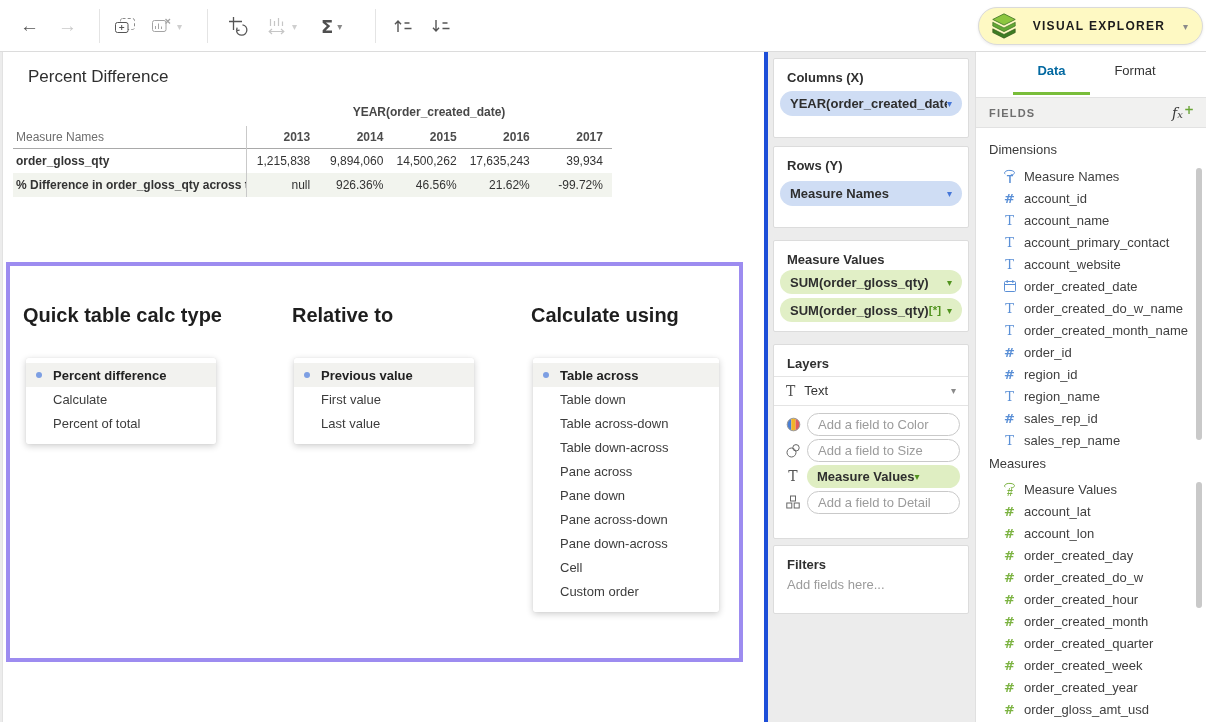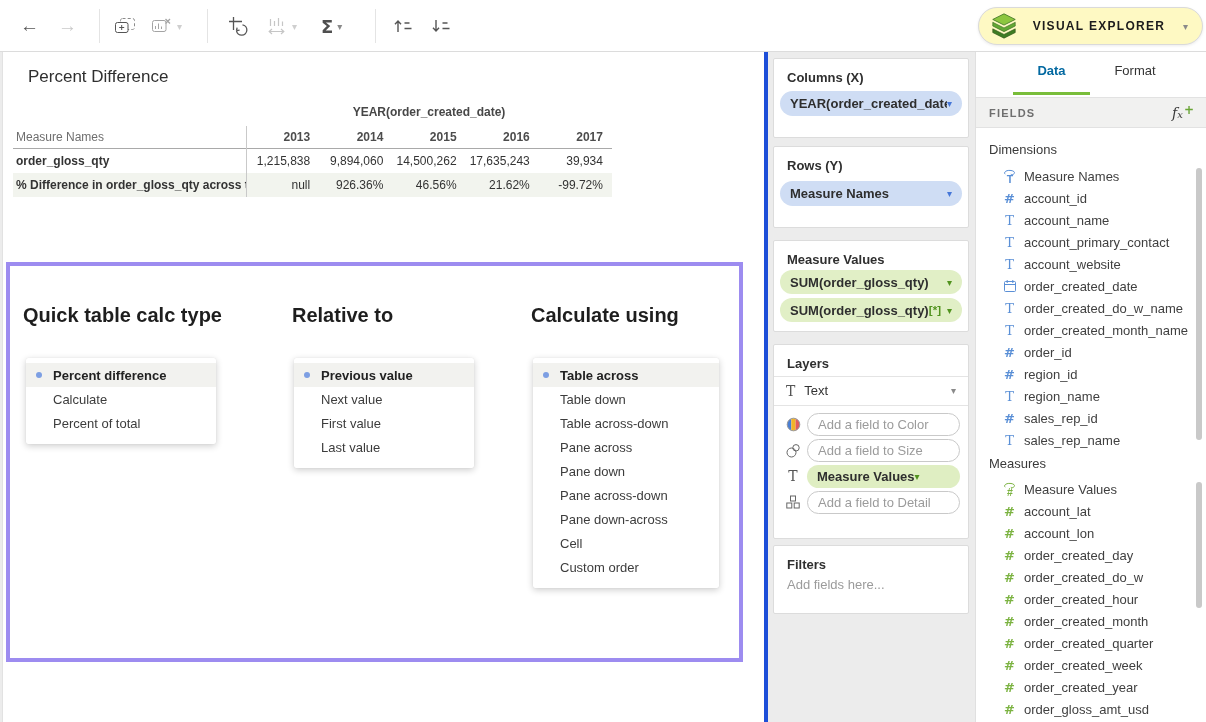--- a/index.html
+++ b/index.html
@@ -220,24 +220,20 @@
           <div class="calc-title" style="left: 282px; top: 38px;">Relative to</div>
           <div class="menu-card" style="left: 284px; top: 92px; width: 180px;">
             <div class="menu-item sel">
               <span class="mi-dot">
                 <i></i>
               </span>
               <span>Previous value</span>
             </div>
             <div class="menu-item">
               <span class="mi-dot"></span>
-              <span>Next value</span>
-            </div>
-            <div class="menu-item">
-              <span class="mi-dot"></span>
               <span>First value</span>
             </div>
             <div class="menu-item">
               <span class="mi-dot"></span>
               <span>Last value</span>
             </div>
           </div>
           <div class="calc-title" style="left: 521px; top: 38px;">Calculate using</div>
           <div class="menu-card" style="left: 523px; top: 92px; width: 186px;">
             <div class="menu-item sel">
@@ -246,20 +242,24 @@
               </span>
               <span>Table across</span>
             </div>
             <div class="menu-item">
               <span class="mi-dot"></span>
               <span>Table down</span>
             </div>
             <div class="menu-item">
               <span class="mi-dot"></span>
               <span>Table across-down</span>
+            </div>
+            <div class="menu-item">
+              <span class="mi-dot"></span>
+              <span>Table down-across</span>
             </div>
             <div class="menu-item">
               <span class="mi-dot"></span>
               <span>Pane across</span>
             </div>
             <div class="menu-item">
               <span class="mi-dot"></span>
               <span>Pane down</span>
             </div>
             <div class="menu-item">

